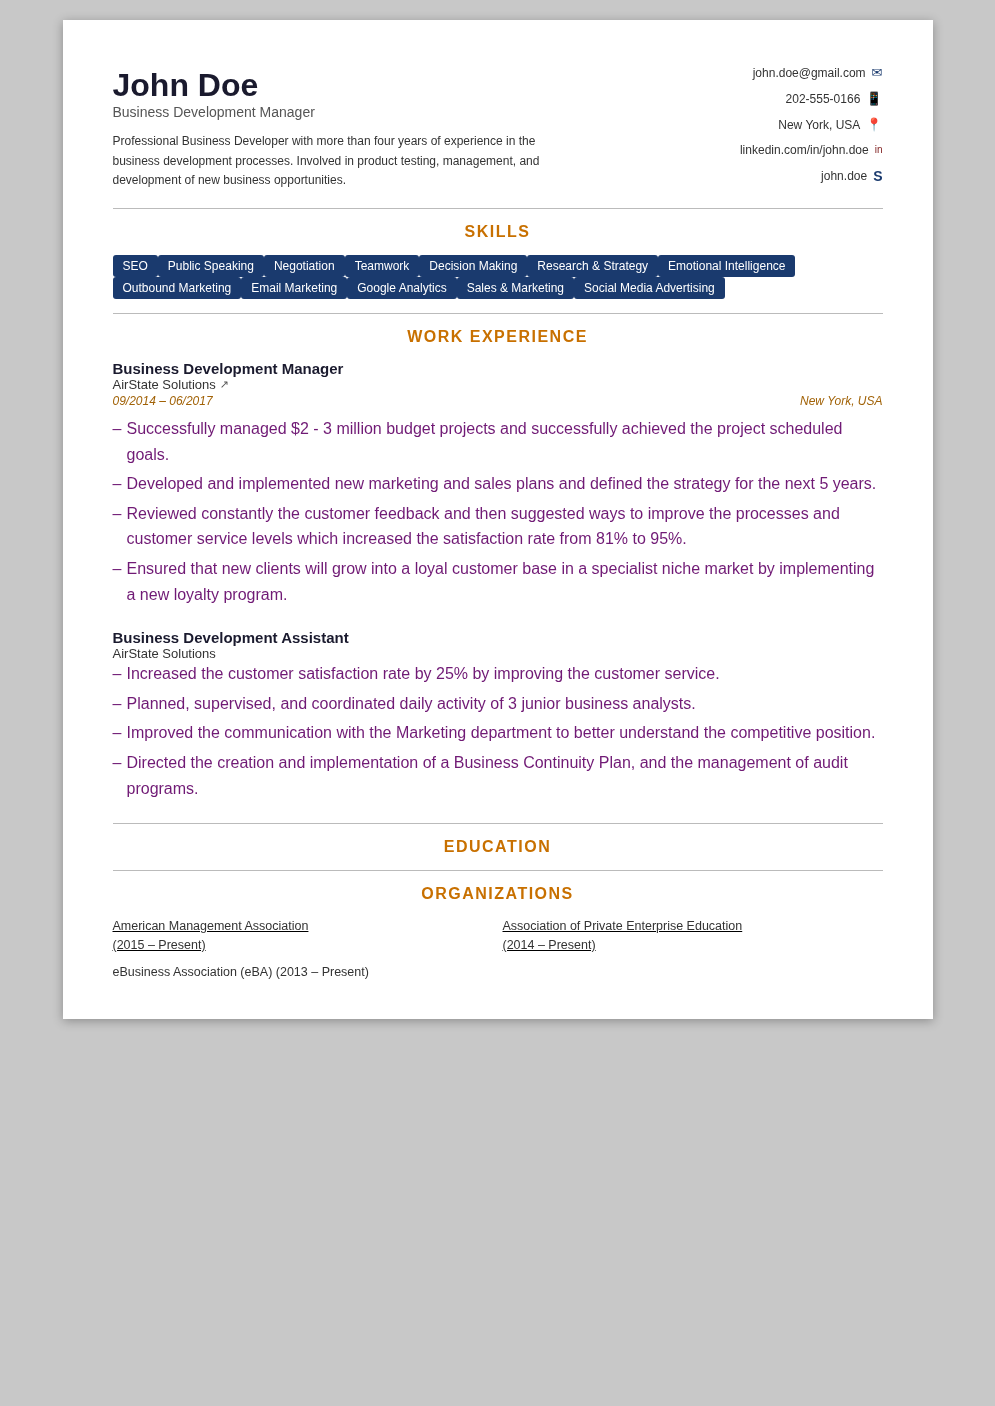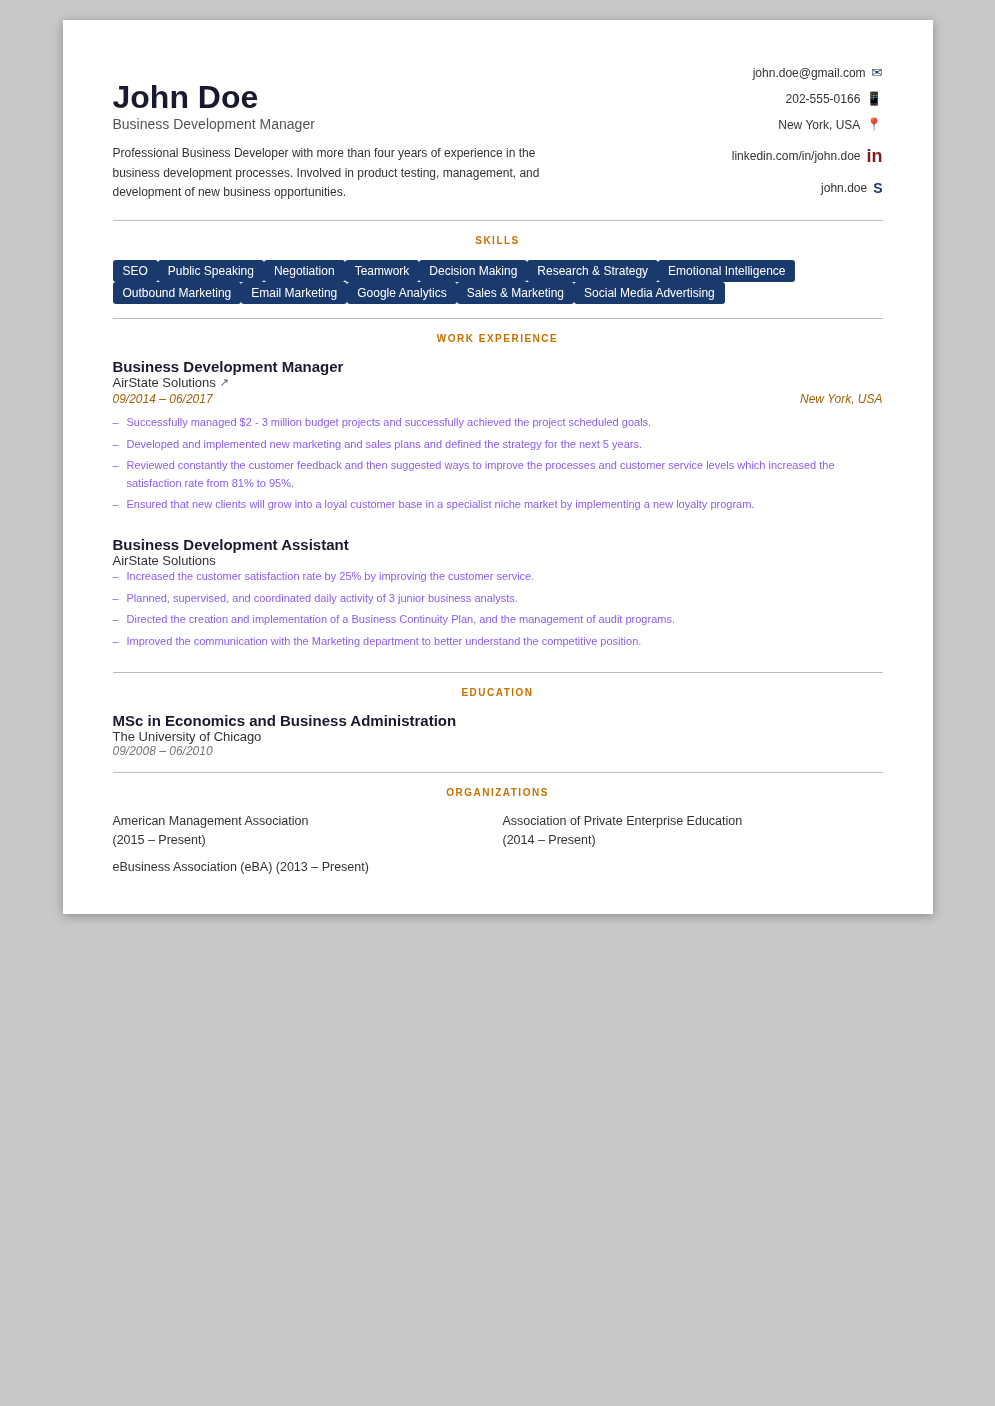--- a/index.html
+++ b/index.html
@@ -65,21 +65,21 @@
     
     .divider {
       border: none;
       border-top: 1.5px solid #bbb;
       margin: 14px 0;
     }
 
     
     .section-heading {
       text-align: center;
-      font-size: 10px;
+      font-size: 16px;
       font-weight: bold;
       color: #c87000;
       letter-spacing: 1.5px;
       margin-bottom: 14px;
     }
 
     
     .skills-section { margin-bottom: 10px; }
     .skills-tags {
       display: flex;
@@ -111,22 +111,22 @@
     .job-meta {
       display: flex;
       justify-content: space-between;
       font-size: 12px;
       color: #a16207;
       font-style: italic;
       margin: 2px 0 8px 0;
     }
     .job-bullets { list-style: none; padding: 0; }
     .job-bullets li {
-      font-size: 11px;
-      color: #8b5cf6;
+      font-size: 16px;
+      color: #701a75;
       line-height: 1.6;
       padding-left: 14px;
       position: relative;
       margin-bottom: 4px;
     }
     .job-bullets li::before {
       content: '–';
       position: absolute;
       left: 0;
     }
@@ -147,20 +147,21 @@
       color: #777;
       font-style: italic;
     }
 
     
     .org-section { }
     .org-grid {
       display: grid;
       grid-template-columns: 1fr 1fr;
       gap: 10px;
+      text-decoration: underline;
     }
     .org-item {
       font-size: 12.5px;
       color: #333;
       line-height: 1.5;
     }
     .org-single {
       font-size: 12.5px;
       color: #333;
       margin-top: 10px;
@@ -185,21 +186,21 @@
       <div class="contact-item">
         <span>202-555-0166</span>
         <span class="contact-icon">📱</span>
       </div>
       <div class="contact-item">
         <span>New York, USA</span>
         <span class="contact-icon">📍</span>
       </div>
       <div class="contact-item">
         <span>linkedin.com/in/john.doe</span>
-        <span class="contact-icon" style="font-weight:bold;font-size:18px;color:#7f1d1d;">in</span>
+        <span class="contact-icon" style="font-weight:normal;font-size:10px;color:#7f1d1d;">in</span>
       </div>
       <div class="contact-item">
         <span>john.doe</span>
         <span class="contact-icon" style="font-weight:bold;font-size:14px;color:#1a3a6e;">S</span>
       </div>
     </div>
   </div>
 
   <hr class="divider">
   <div class="skills-section">
@@ -237,38 +238,31 @@
             <li>Reviewed constantly the customer feedback and then suggested ways to improve the processes and customer service levels which increased the satisfaction rate from 81% to 95%.</li>
             <li>Ensured that new clients will grow into a loyal customer base in a specialist niche market by implementing a new loyalty program.</li>
           </ul>
   </div>
         <div class="job">
     <div class="job-title">Business Development Assistant</div>
     <div class="job-company">AirState Solutions</div>
     <ul class="job-bullets">
             <li>Increased the customer satisfaction rate by 25% by improving the customer service.</li>
             <li>Planned, supervised, and coordinated daily activity of 3 junior business analysts.</li>
+            <li>Improved the communication with the Marketing department to better understand the competitive position.</li>
             <li>Directed the creation and implementation of a Business Continuity Plan, and the management of audit programs.</li>
-            <li>Improved the communication with the Marketing department to better understand the competitive position.</li>
           </ul>
   </div>
       </div>
   </div>
 
   <hr class="divider">
 
   <div class="edu-section">
     <div class="section-heading">EDUCATION</div>
-    <div id="education-container">
-        <div>
-    <div class="edu-degree">MSc in Economics and Business Administration</div>
-    <div class="edu-school">The University of Chicago</div>
-    <div class="edu-dates">09/2008 – 06/2010</div>
-  </div>
-      </div>
   </div>
 
   <hr class="divider">
 
   <div class="org-section">
     <div class="section-heading">ORGANIZATIONS</div>
     <div class="org-grid" id="org-grid">
         <div class="org-item"><span>American Management Association</span><br><span>(2015 – Present)</span></div>
         <div class="org-item"><span>Association of Private Enterprise Education</span><br><span>(2014 – Present)</span></div>
       </div>

